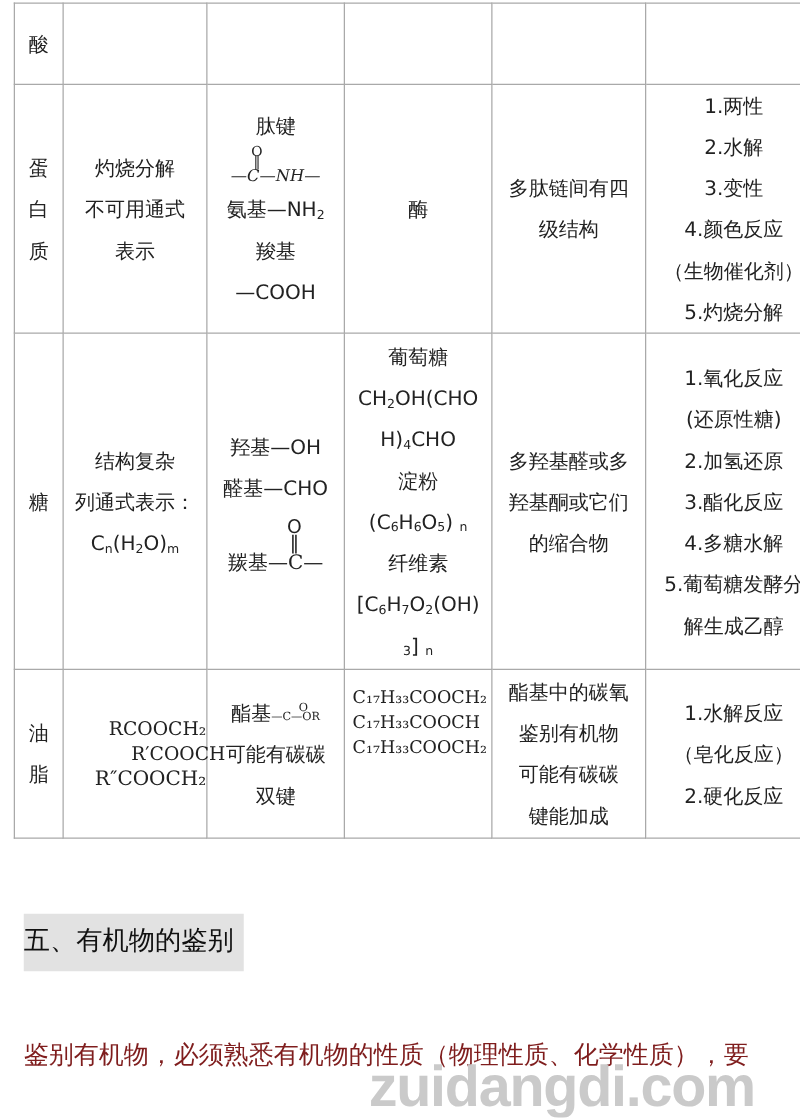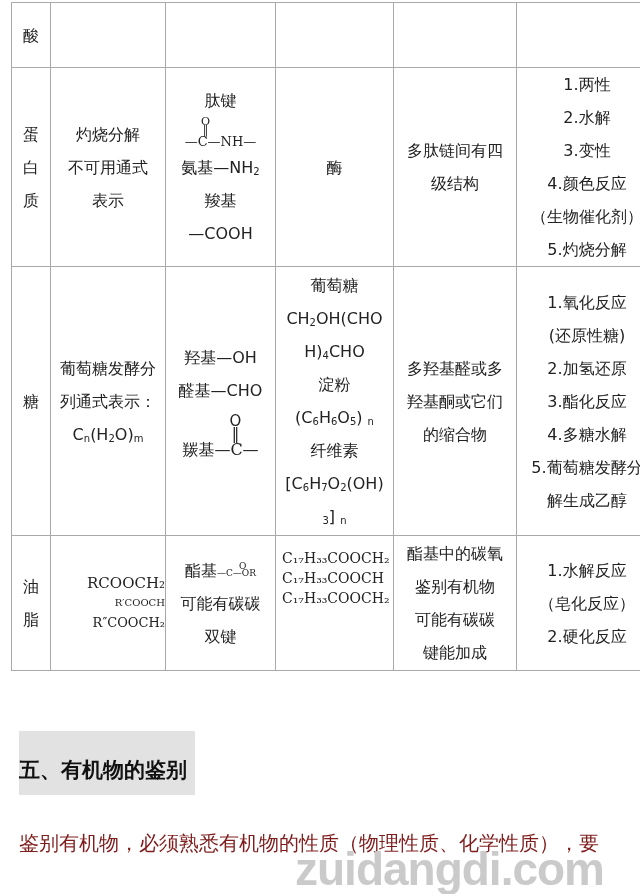--- a/index.html
+++ b/index.html
@@ -6,21 +6,21 @@
   body { width:640px; height:894px; overflow:hidden; position:relative;
          font-family:"DejaVu Sans","Liberation Sans",sans-serif; color:#222; }
   table.chem { position:absolute; left:11px; top:2px; border-collapse:collapse; table-layout:fixed; width:640px; }
   table.chem td { border:1px solid #a9a9a9; padding:0; vertical-align:middle; text-align:center; font-size:16px; line-height:33px; }
   td.cat { text-align:center; font-size:20px; line-height:50px; }
   td.props { text-align:left; padding-left:6px !important; }
   .line { display:block; white-space:nowrap; }
   sub { font-size:10px; vertical-align:-2px; line-height:0; }
   .serif { font-family:"DejaVu Serif","Liberation Serif",serif; font-size:14px; line-height:20px; }
   .tiny { font-size:9px; }
-  .section-title { position:absolute; left:19px; top:731px; background:#e2e2e2; padding:22px 8px 8px 0; font-size:21px; font-weight:bold; color:#111; line-height:34px; }
+  .section-title { position:absolute; left:19px; top:731px; background:#e2e2e2; padding:4px 8px 8px 0; font-size:21px; font-weight:normal; color:#111; line-height:34px; }
   .para { position:absolute; left:19px; top:830px; font-size:20px; color:#7f1d1d; white-space:nowrap; }
   .watermark { position:absolute; left:295px; top:842px; font-size:46px; font-weight:bold; color:#c8c8c8; letter-spacing:-1px; font-family:"Liberation Sans","DejaVu Sans",sans-serif; opacity:0.95; }
 </style>
 </head>
 <body>
 
 <table class="chem">
   <colgroup>
     <col style="width:39px">
       <col style="width:115px">
@@ -49,21 +49,21 @@
     <td>
       <span class="line">灼烧分解</span>
       <span class="line">不可用通式</span>
       <span class="line">表示</span>
     </td>
     <td>
       <span class="line">肽键</span>
       <span class="line" style="line-height:14px;">
         <span class="serif" style="font-size:11px;display:block;margin-left:-30px;line-height:10px;">O</span>
         <span class="serif" style="font-size:11px;display:block;margin-left:-30px;line-height:6px;">‖</span>
-        <span class="serif" style="font-size:13px;display:block;line-height:18px;">—C—NH—</span>
+        <span class="serif" style="font-size:13px;display:block;line-height:18px;font-style:italic;">—C—NH—</span>
       </span>
       <span class="line"><span>氨基—NH</span><sub>2</sub></span>
       <span class="line">羧基</span>
       <span class="line">—COOH</span>
     </td>
     <td>酶</td>
     <td>
       <span class="line">多肽链间有四</span>
       <span class="line">级结构</span>
     </td>
@@ -73,21 +73,21 @@
       <span class="line">3.变性</span>
       <span class="line">4.颜色反应</span>
       <span class="line">（生物催化剂）</span>
       <span class="line">5.灼烧分解</span>
     </td>
   </tr>
 
   <tr style="height:269px">
     <td class="cat">糖</td>
     <td>
-      <span class="line">葡萄糖发酵分</span>
+      <span class="line">结构复杂</span>
       <span class="line">列通式表示：</span>
       <span class="line"><span>C</span><sub>n</sub><span>(H</span><sub>2</sub><span>O)</span><sub>m</sub></span>
     </td>
     <td>
       <span class="line">羟基—OH</span>
       <span class="line">醛基—CHO</span>
       <span class="line" style="line-height:16px;margin-top:6px;">
         <span style="display:block;margin-left:30px;font-size:15px;line-height:16px;">O</span>
         <span style="display:block;margin-left:30px;font-size:15px;line-height:10px;">‖</span>
         <span style="display:block;font-size:16px;line-height:22px;"><span>羰基</span><span class="serif" style="font-size:16px;">—C—</span></span>
@@ -119,22 +119,22 @@
     </td>
   </tr>
 
   <tr style="height:135px">
     <td class="cat">
       <span class="line">油</span>
       <span class="line">脂</span>
     </td>
     <td style="text-align:right;padding-left:18px;">
       <span class="line serif" style="font-size:15px;">RCOOCH₂</span>
-      <span class="line serif" style="font-size:10px;margin-left:36px;">R′COOCH</span>
-      <span class="line serif" style="font-size:13px;">R″COOCH₂</span>
+      <span class="line serif" style="font-size:15px;margin-left:36px;">R′COOCH</span>
+      <span class="line serif" style="font-size:16px;">R″COOCH₂</span>
     </td>
     <td>
       <span class="line"><span>酯基</span><span class="serif tiny" style="position:relative;"><span style="position:absolute;left:22px;top:-12px;">O</span><span>—C—OR</span></span></span>
       <span class="line">可能有碳碳</span>
       <span class="line">双键</span>
     </td>
     <td style="vertical-align:top;padding-top:12px;text-align:left;padding-left:6px;margin-left:13px;">
       <span class="line serif">C₁₇H₃₃COOCH₂</span>
       <span class="line serif">C₁₇H₃₃COOCH</span>
       <span class="line serif">C₁₇H₃₃COOCH₂</span>

